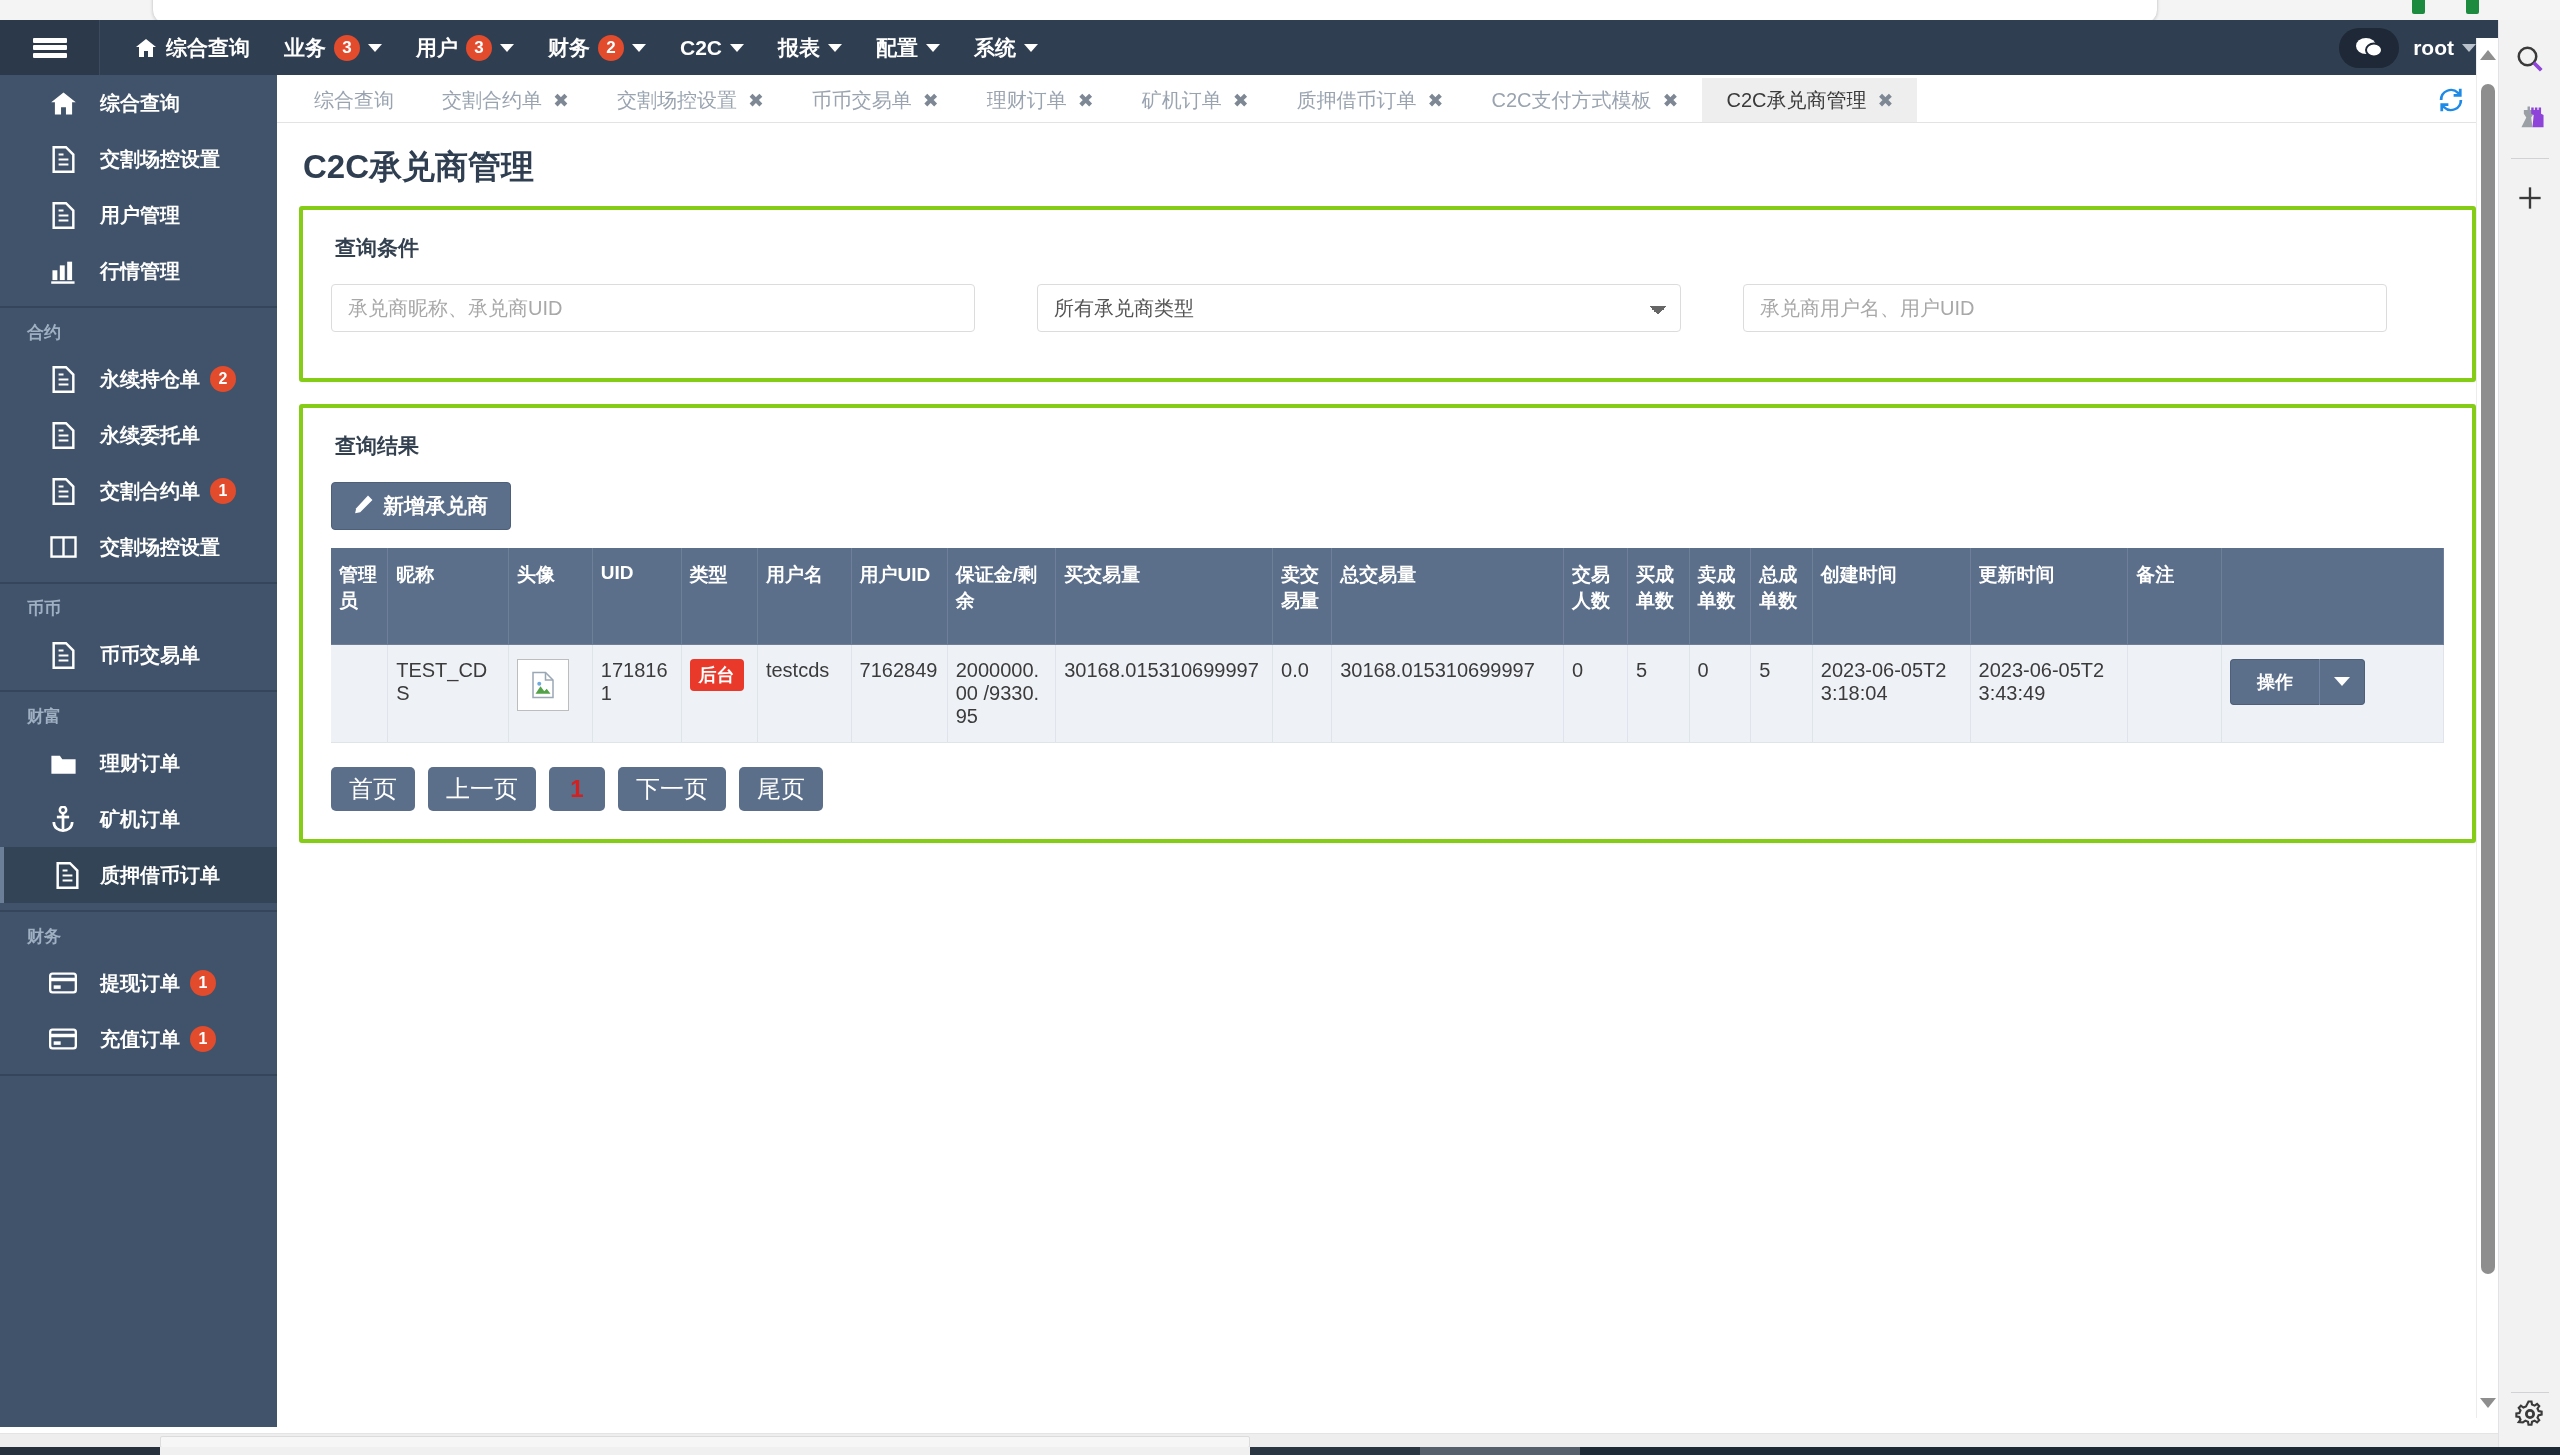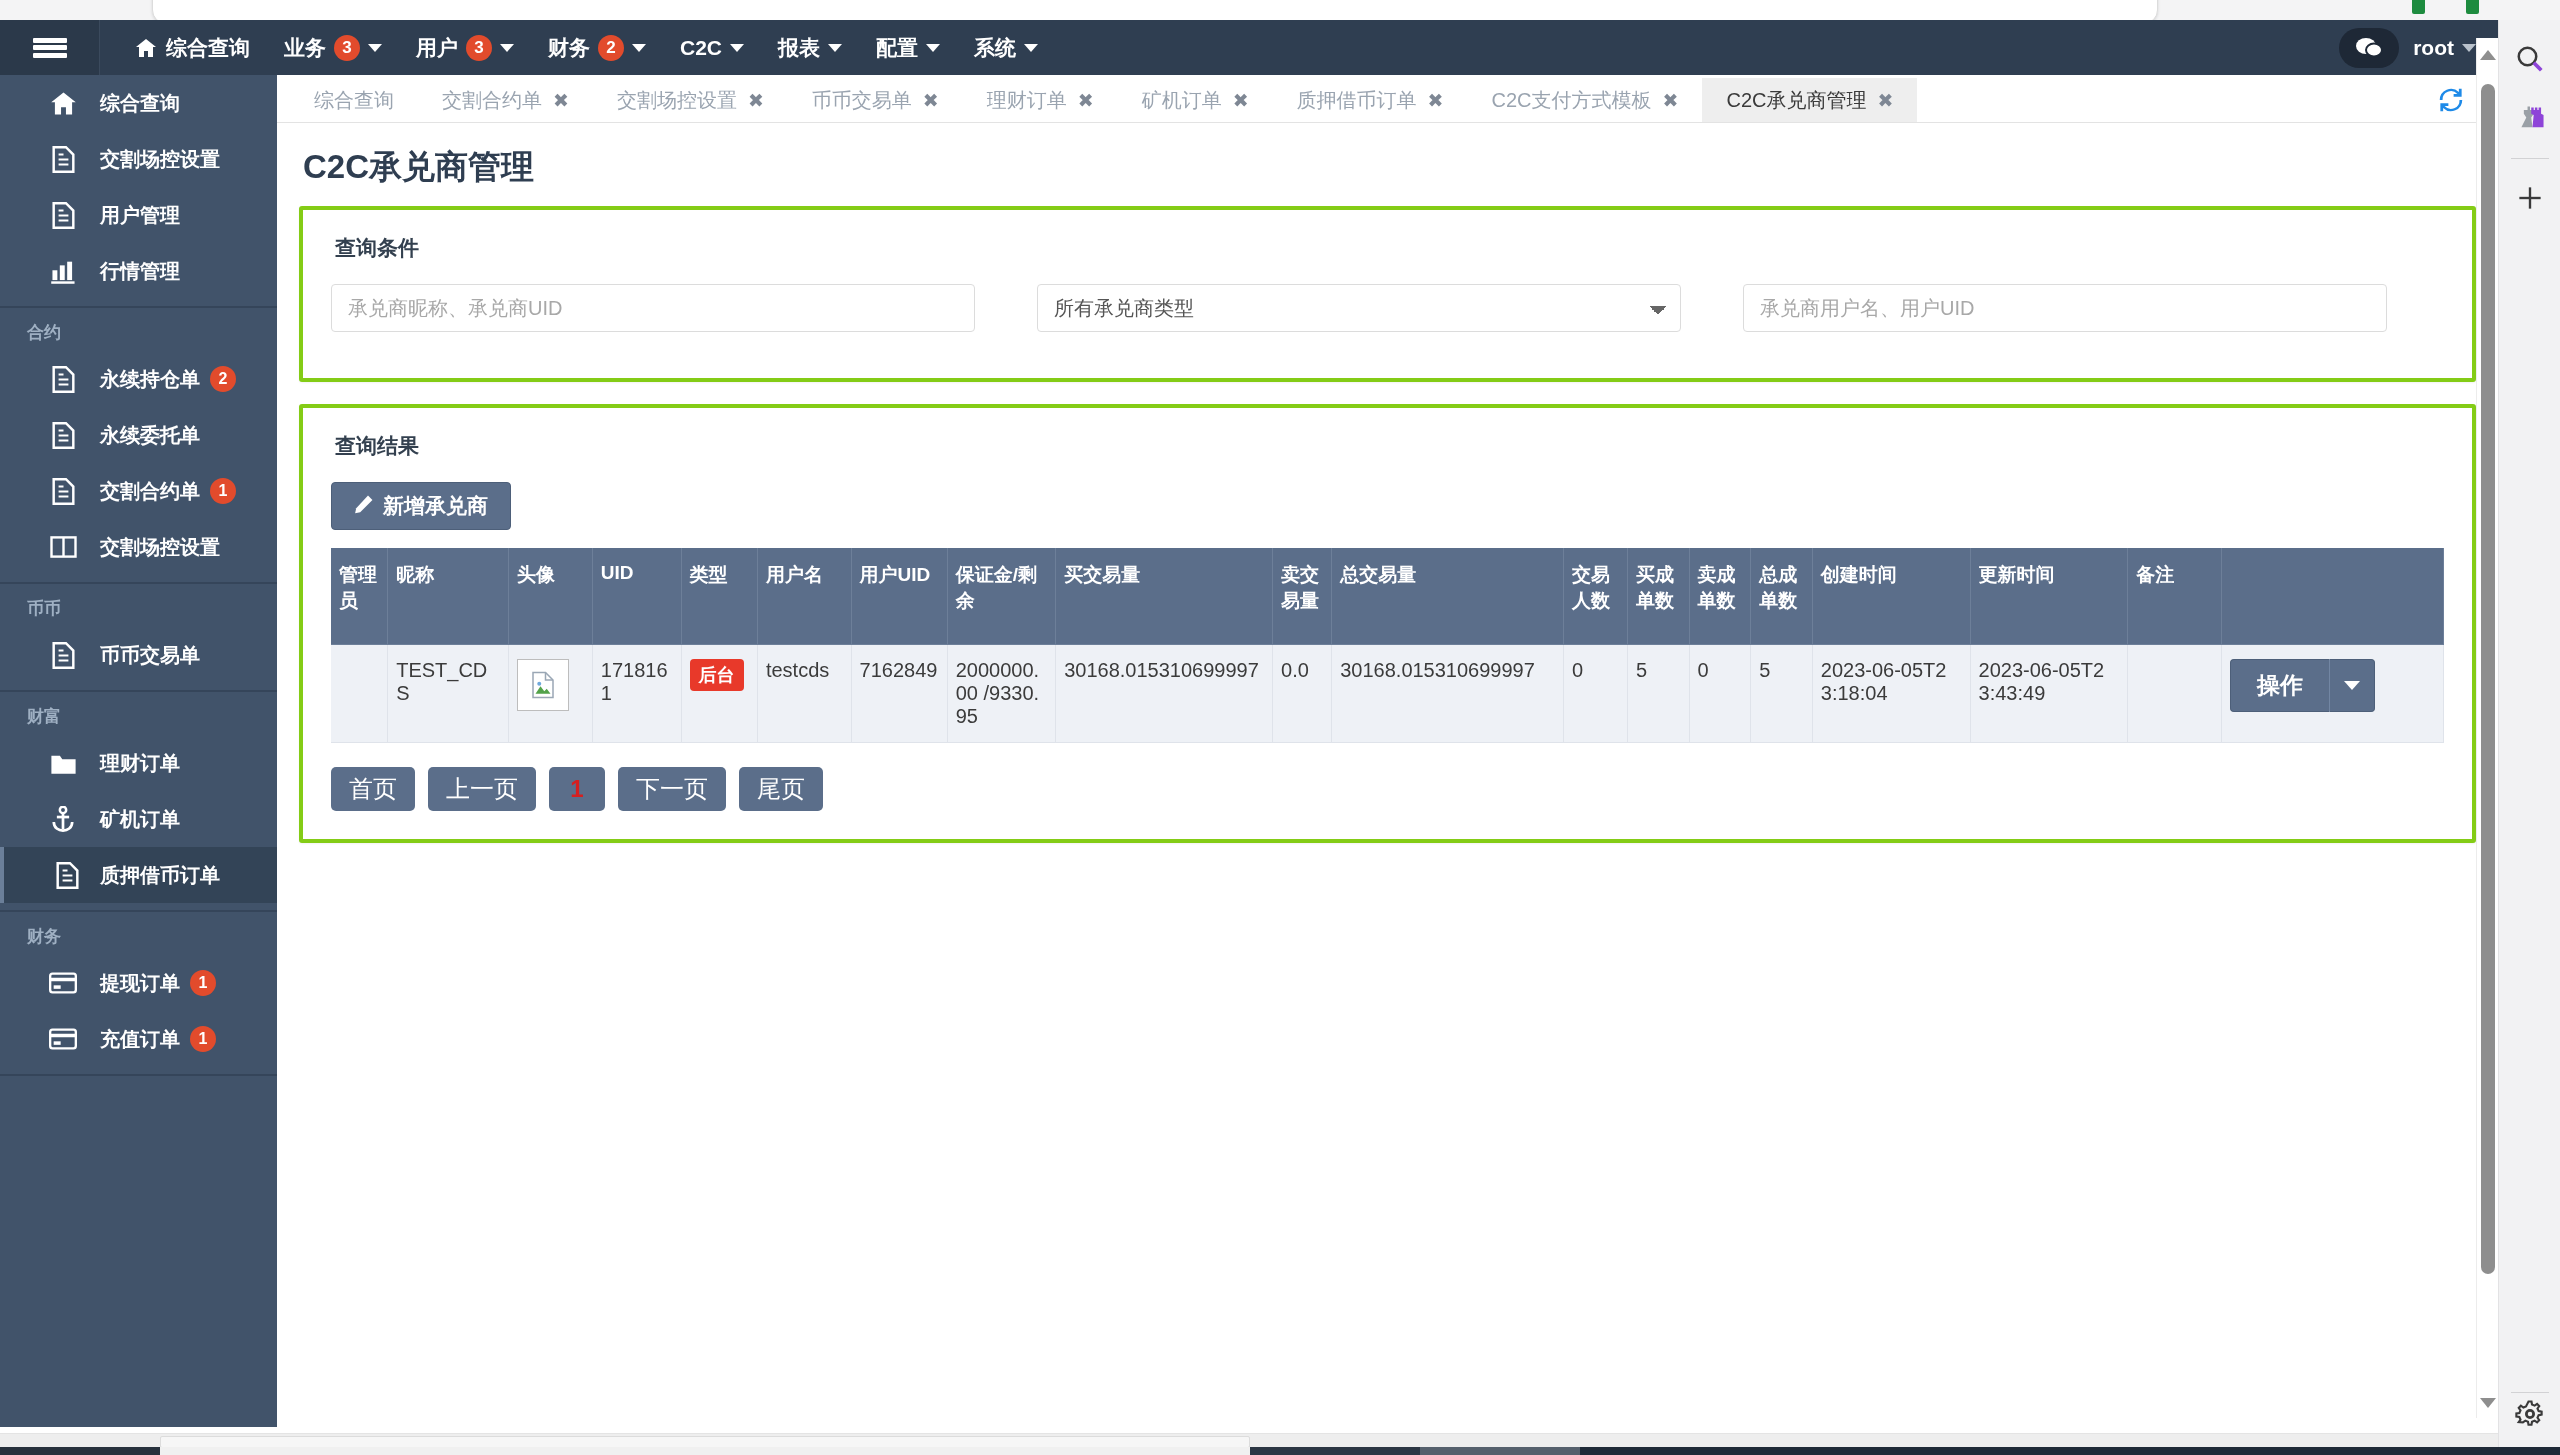--- a/index.html
+++ b/index.html
@@ -263,21 +263,21 @@
     color: #fff; font-size: 18px; font-weight: 700; border-radius: 4px;
   }
   .broken-img {
     width: 52px; height: 52px; border: 1px solid #bdbdbd; background: #fff;
     display: flex; align-items: center; justify-content: center;
   }
   .ops-group { display: inline-flex; }
   .ops-main {
     background: #5b6e8a; color: #fff; border: 1px solid #4d5f79;
     border-right: none; border-radius: 4px 0 0 4px;
-    padding: 10px 26px; font-size: 23px; font-weight: 700; cursor: pointer;
+    padding: 10px 26px; font-size: 18px; font-weight: 700; cursor: pointer;
   }
   .ops-caret {
     background: #5b6e8a; border: 1px solid #4d5f79; border-left: 1px solid #7286a3;
     border-radius: 0 4px 4px 0; padding: 10px 14px; cursor: pointer;
     display: flex; align-items: center;
   }
 
   
   #pager { display: flex; gap: 13px; margin-top: 24px; }
   .pg {

